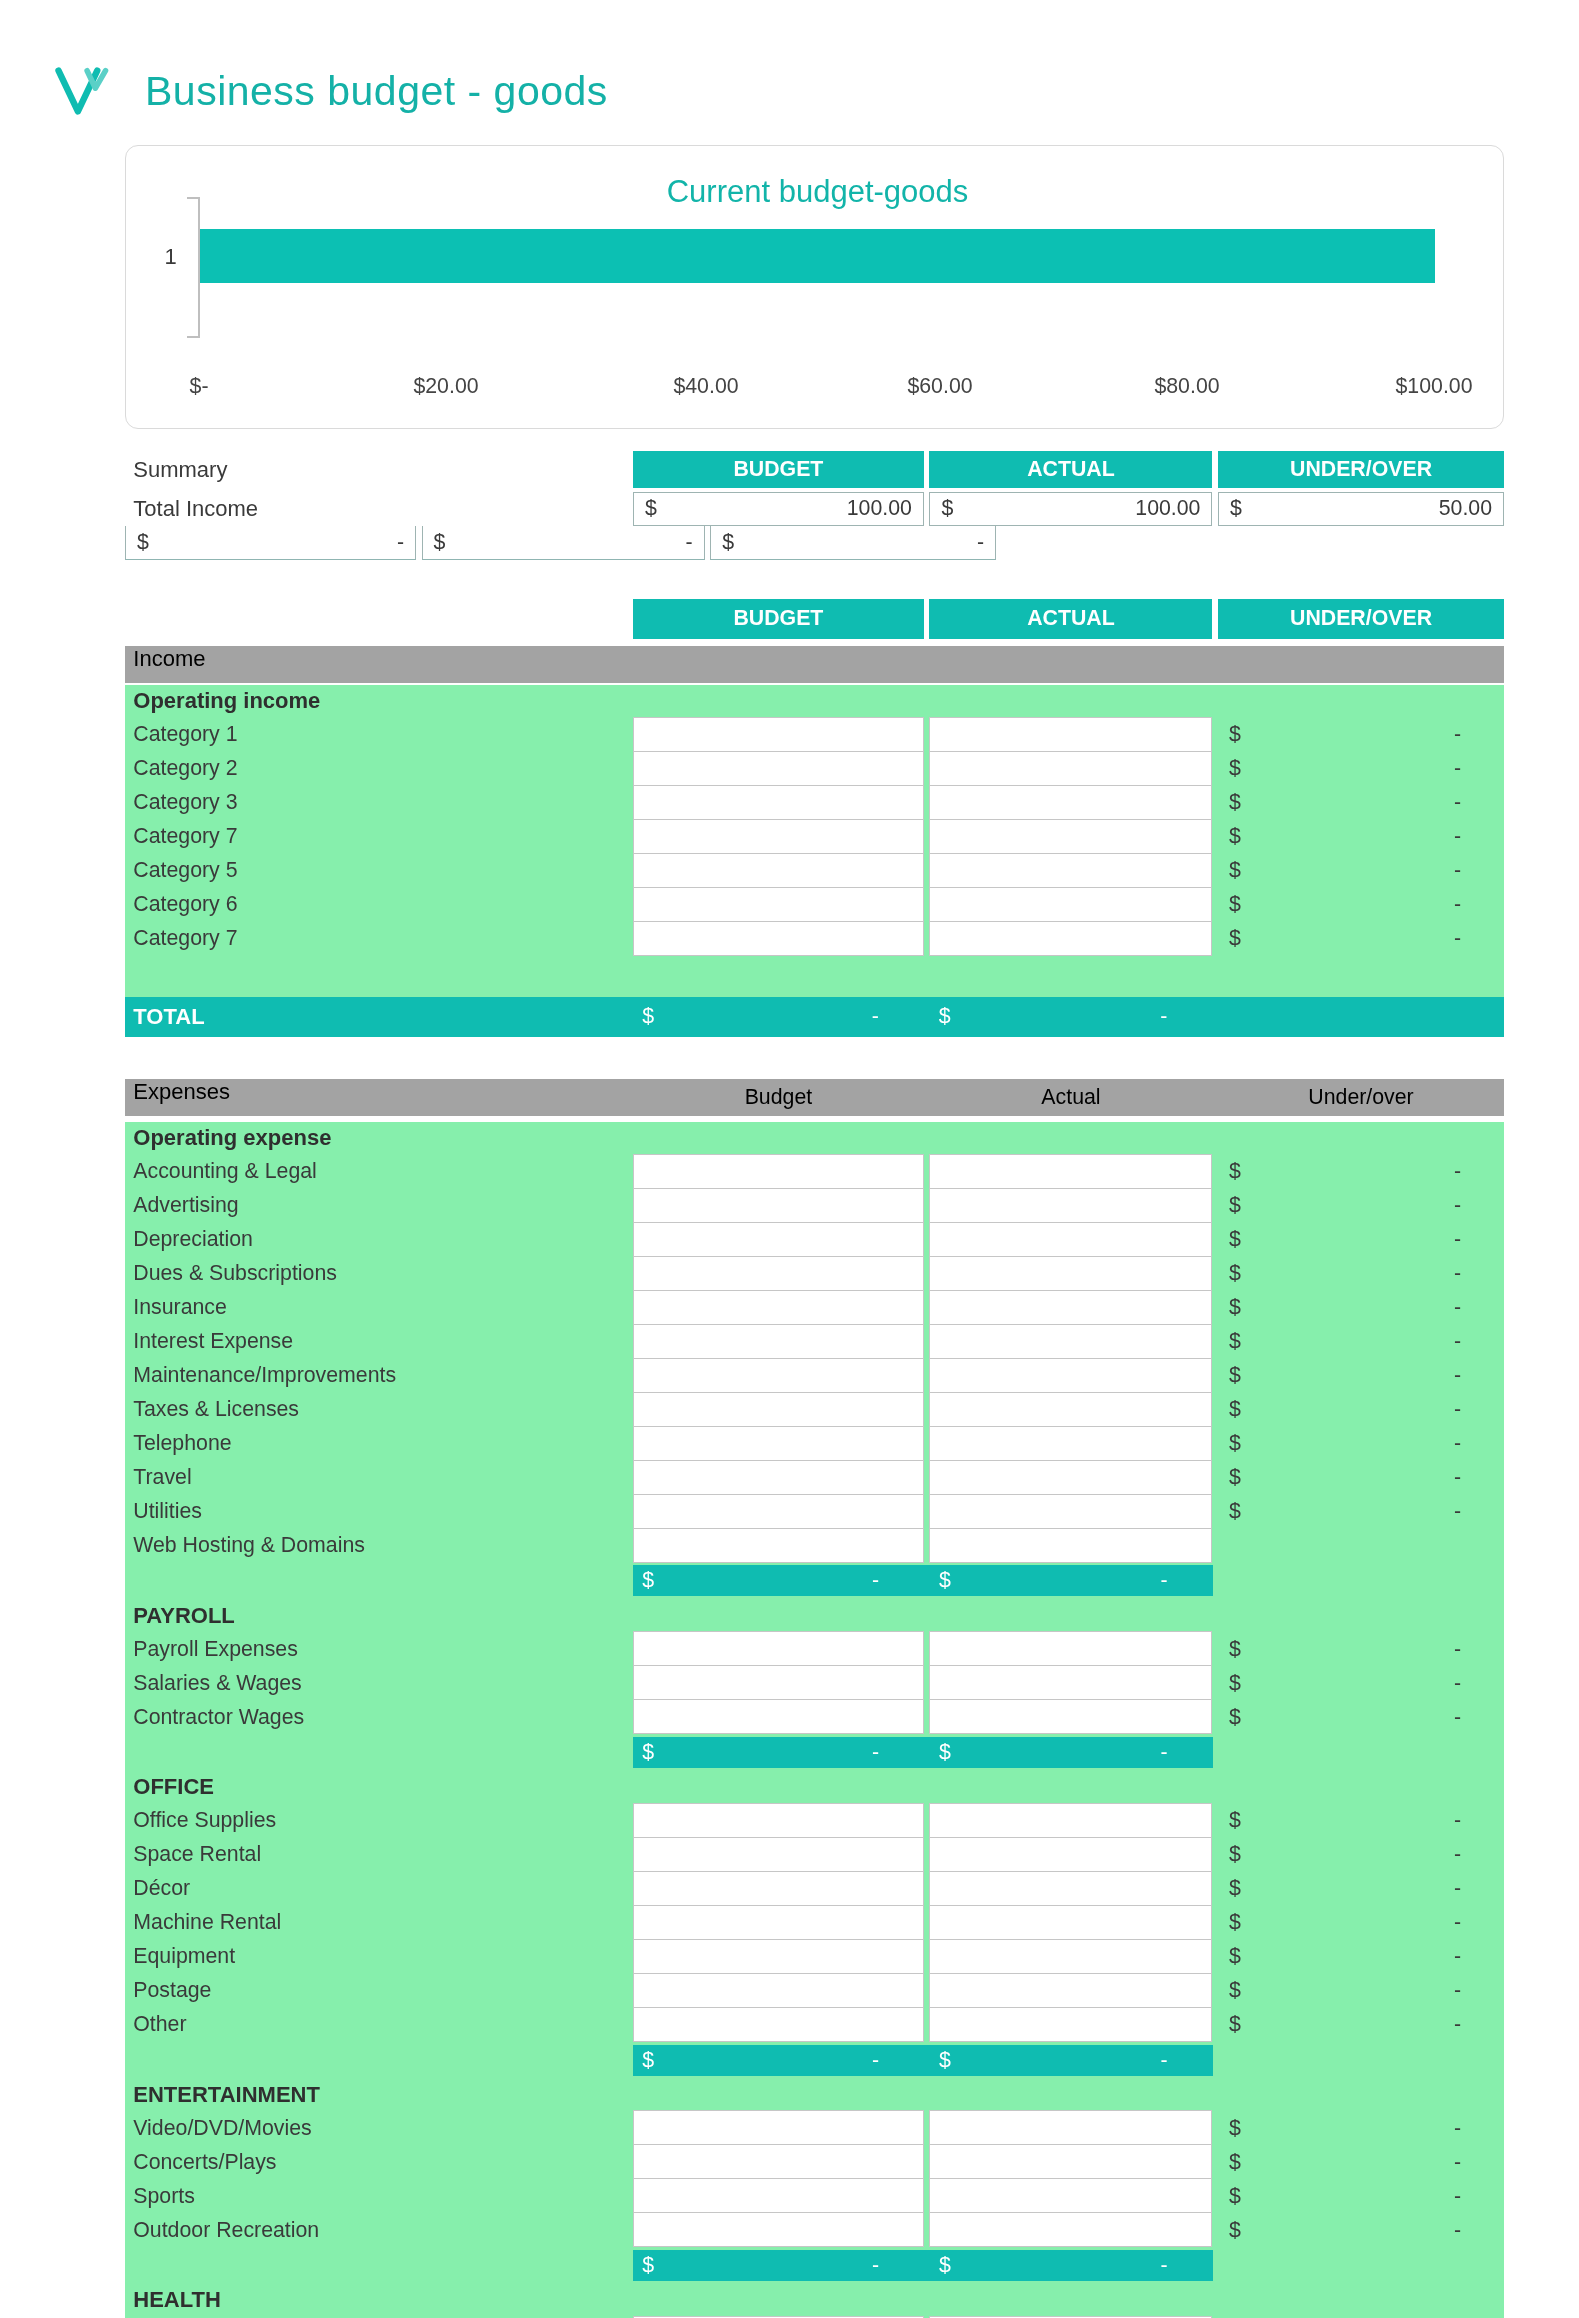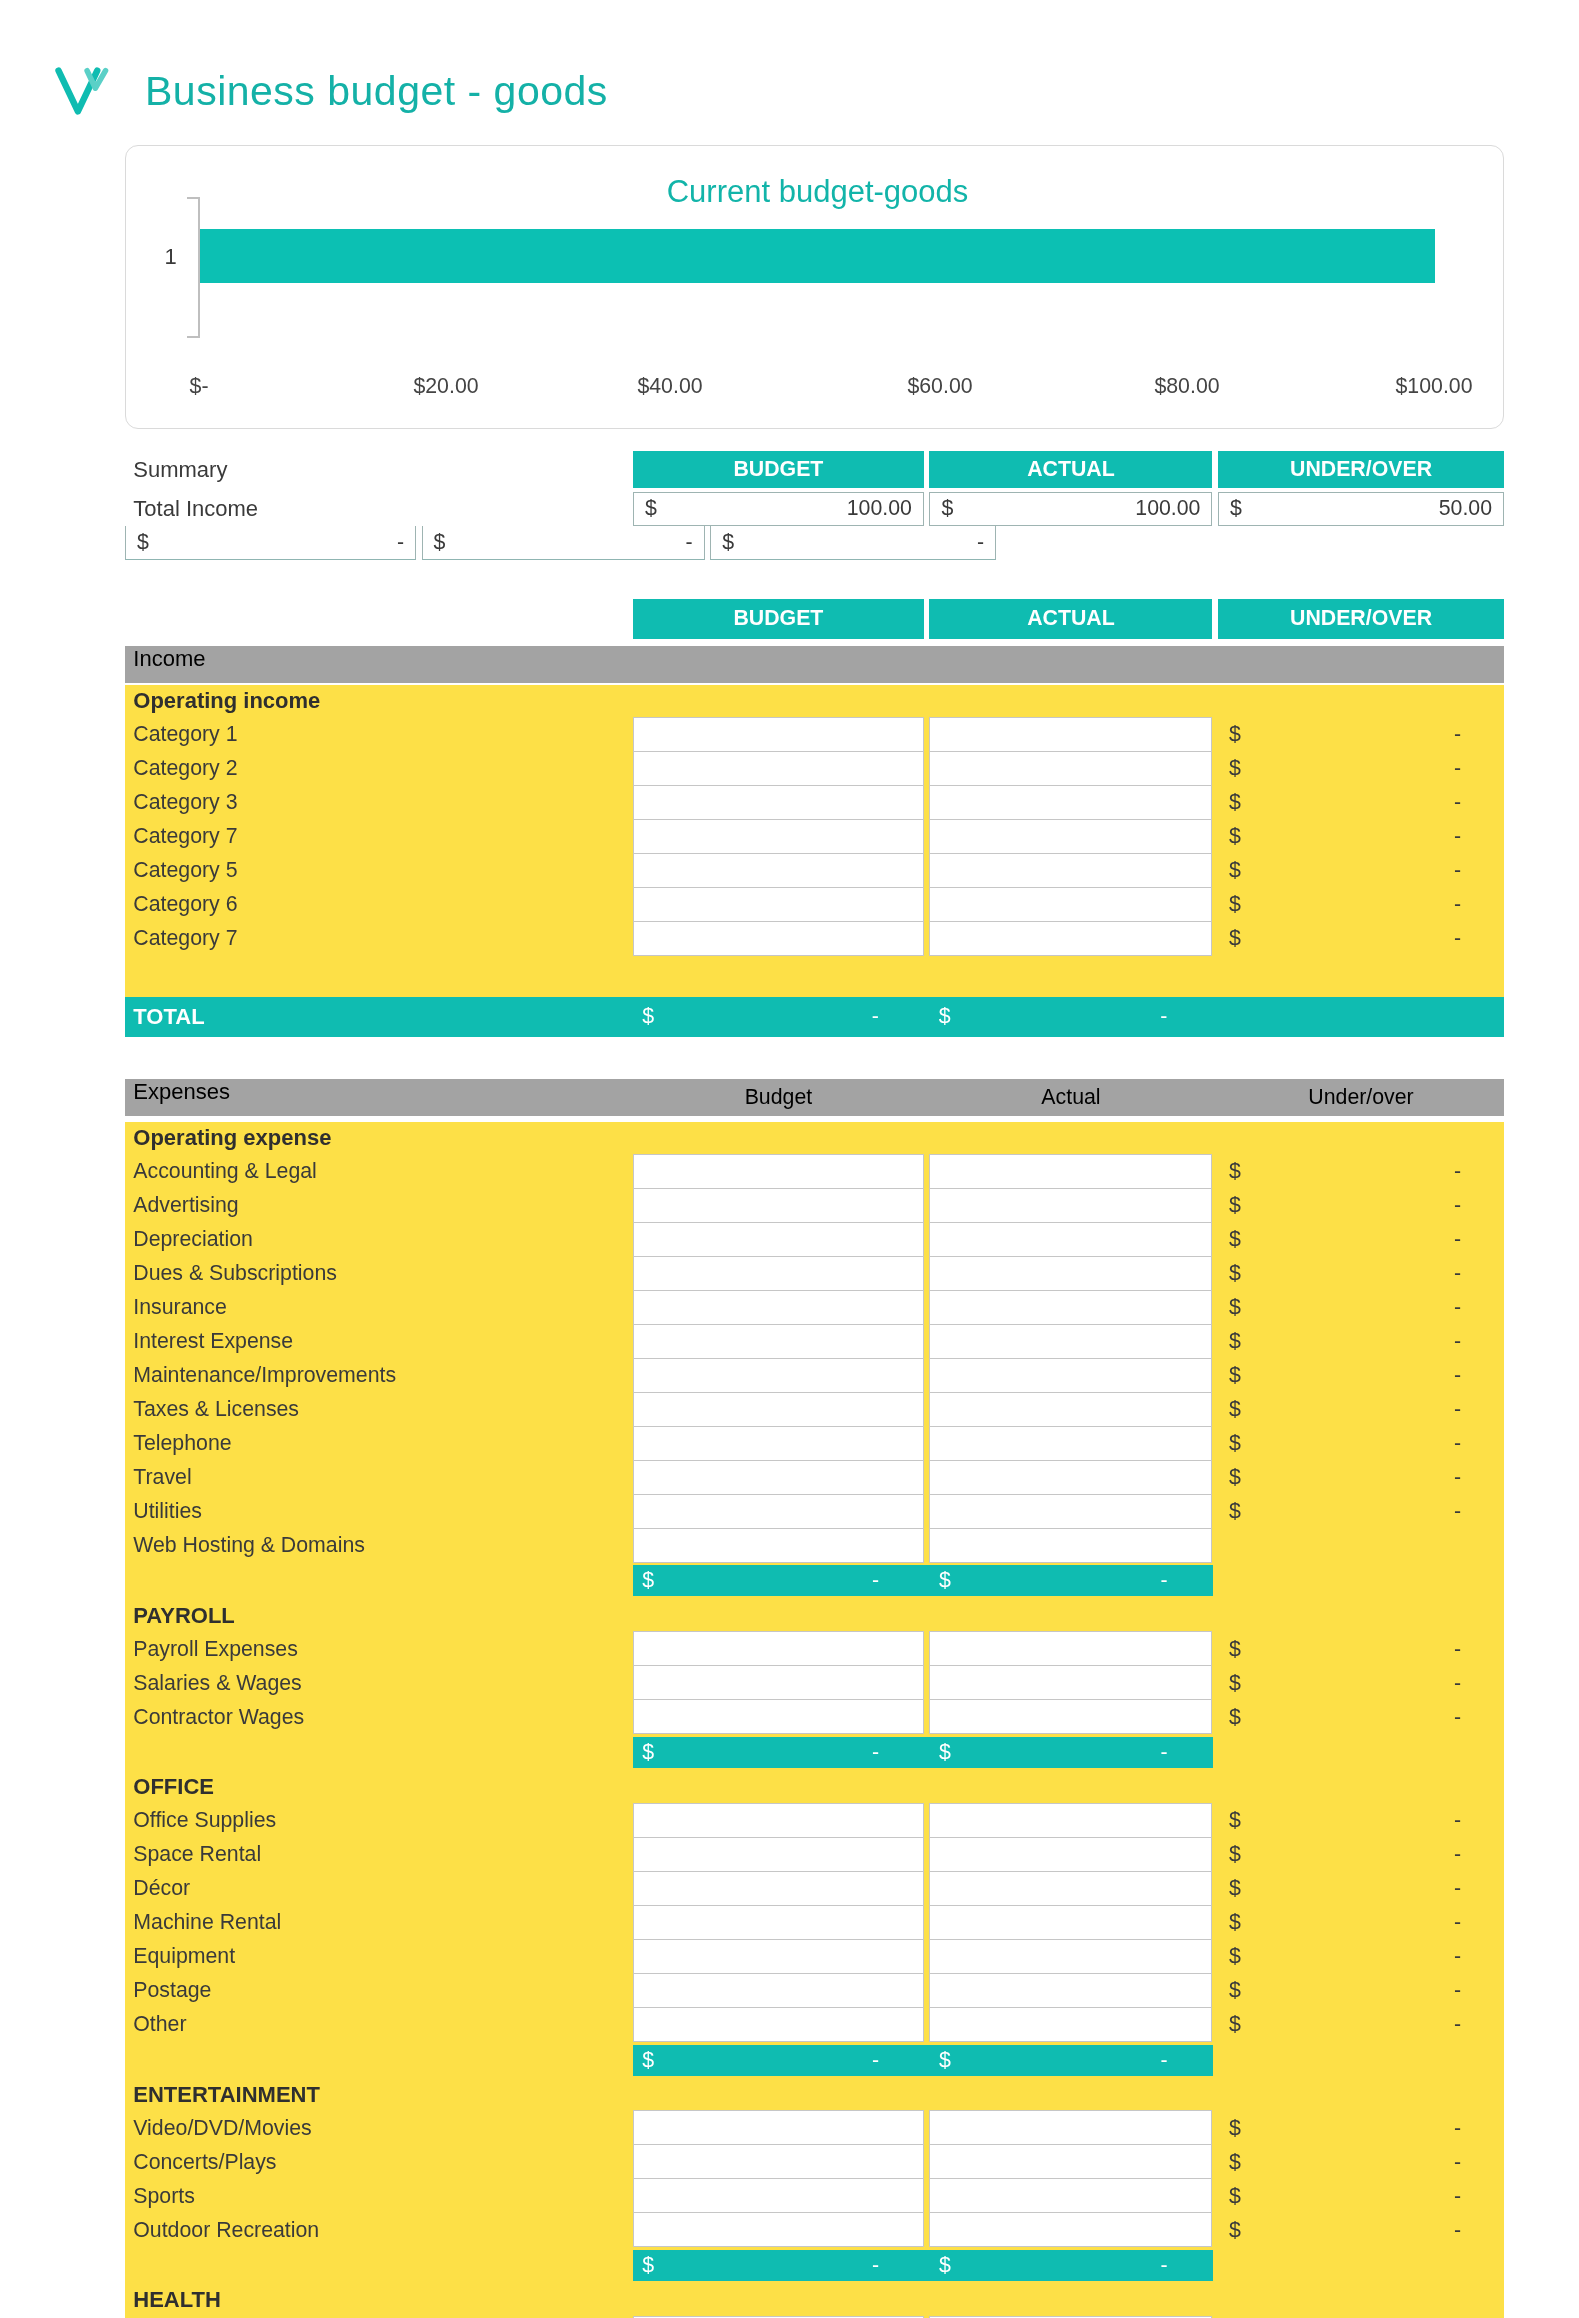--- a/index.html
+++ b/index.html
@@ -43,21 +43,21 @@
   .sum-row.last .sum-cell{border-top:none;border-bottom:1.9px solid #8fb5b2}
 
   
   .graybar{display:flex;height:37px;background:#a3a3a3;color:#000000;font-weight:normal}
   .graybar .col-label{font-size:22px}
   .graybar .ctr{display:flex;align-items:center;justify-content:center;font-size:21.3px}
   .graybar.income-bar{margin-top:7.4px}
   .graybar.expenses-bar{margin-top:42px}
 
   
-  .mint{background:#fde047}
+  .mint{background:#86efac}
   .group-title{display:flex;align-items:center;height:33px;padding-left:8.3px;font-weight:bold;font-size:22px;margin-top:2.8px;color:#2f2f2f}
   .grid-row{display:flex;align-items:center;height:34px;font-size:21.3px}
   .grid-row .col-budget,.grid-row .col-actual{height:100%}
   .cellbox{width:100%;height:calc(100% + 0.9px);margin-top:-0.9px;background:#fff;border:0.9px solid #c6c6c6}
   .uo-flex{display:flex;align-items:center;justify-content:space-between;padding:0 43px 0 11px;height:100%}
 
   
   .total-bar{display:flex;align-items:center;height:40px;background:#0fbcb1;color:#fff;margin-top:41px}
   .total-bar .col-label{font-weight:bold;font-size:22px}
   .money{display:flex;align-items:center;justify-content:space-between;padding:0 45px 0 9.3px;font-size:21.3px}
@@ -81,21 +81,21 @@
   <div class="chart-box">
     <div class="chart-title">Current budget-goods</div>
     <div class="y-axis"></div>
     <div class="y-tick top"></div>
     <div class="y-tick bottom"></div>
     <div class="cat-label">1</div>
     <div class="chart-bar" style="width: 1235px; background: rgb(12, 192, 179);"></div>
     <div class="chart-x-axis">
         <div class="xtick" style="left: 73px;">$-</div>
         <div class="xtick" style="left: 320px;">$20.00</div>
-        <div class="xtick" style="left: 544px;">$40.00</div>
+        <div class="xtick" style="left: 580px;">$40.00</div>
         <div class="xtick" style="left: 814px;">$60.00</div>
         <div class="xtick" style="left: 1061px;">$80.00</div>
         <div class="xtick" style="left: 1308px;">$100.00</div>
       </div>
   </div>
 
   <div>
     <div class="hdr-row">
       <div class="sum-label col-label">Summary</div>
       <div class="hdr-cell col-budget">BUDGET</div>

